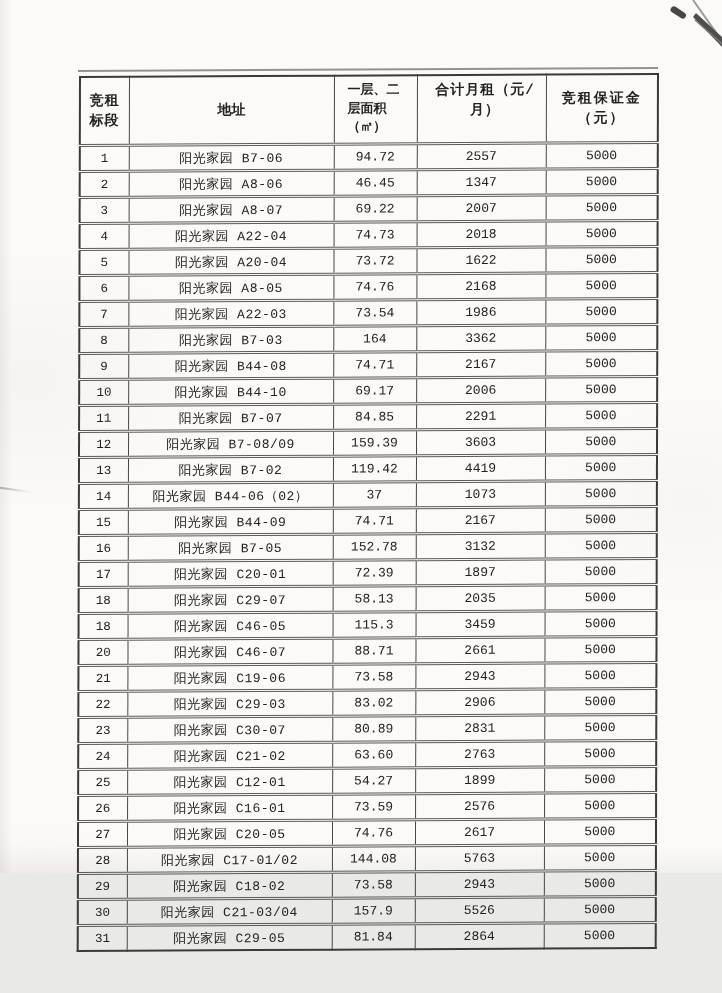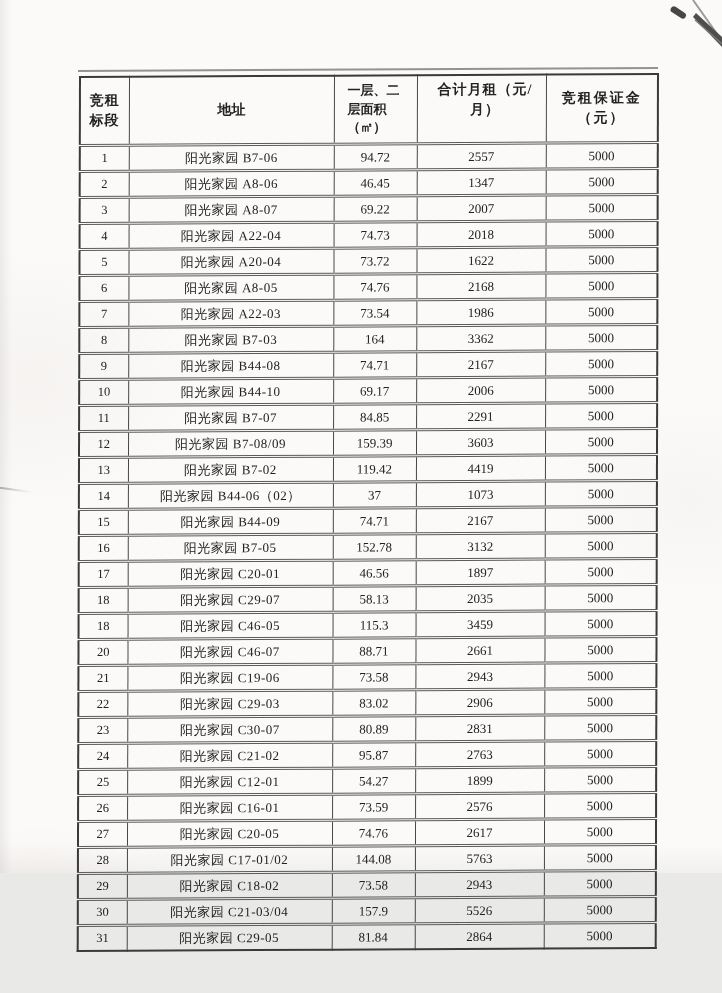--- a/index.html
+++ b/index.html
@@ -12,20 +12,21 @@
   .paper {
     position: relative;
     width: 722px; height: 873px;
     background:
       radial-gradient(160px 110px at 40px 900px, rgba(205,165,165,0.10), transparent 70%),
       radial-gradient(240px 190px at 30px 380px, rgba(195,175,175,0.09), transparent 70%),
       radial-gradient(200px 150px at 690px 500px, rgba(190,190,190,0.08), transparent 70%),
       linear-gradient(to right, rgba(150,150,150,0.15), transparent 12px),
       linear-gradient(to top, rgba(150,150,150,0.10), transparent 28px),
       #fbfaf8;
+    font-family: Liberation Mono, monospace;
   }
   
   .sheet {
     position: absolute;
     left: 79px; top: 76px;
     transform-origin: 0 0;
     transform: rotate(-0.3deg) skewX(-0.45deg);
   }
   
   .sheet::before {
@@ -232,21 +233,21 @@
           <tr>
     <td class="c-no">16</td>
     <td class="c-address">阳光家园 B7-05</td>
     <td class="c-area">152.78</td>
     <td class="c-rent">3132</td>
     <td class="c-deposit">5000</td>
   </tr>
           <tr>
     <td class="c-no">17</td>
     <td class="c-address">阳光家园 C20-01</td>
-    <td class="c-area">46.56</td>
+    <td class="c-area">72.39</td>
     <td class="c-rent">1897</td>
     <td class="c-deposit">5000</td>
   </tr>
           <tr>
     <td class="c-no">18</td>
     <td class="c-address">阳光家园 C29-07</td>
     <td class="c-area">58.13</td>
     <td class="c-rent">2035</td>
     <td class="c-deposit">5000</td>
   </tr>
@@ -281,21 +282,21 @@
           <tr>
     <td class="c-no">23</td>
     <td class="c-address">阳光家园 C30-07</td>
     <td class="c-area">80.89</td>
     <td class="c-rent">2831</td>
     <td class="c-deposit">5000</td>
   </tr>
           <tr>
     <td class="c-no">24</td>
     <td class="c-address">阳光家园 C21-02</td>
-    <td class="c-area">95.87</td>
+    <td class="c-area">63.60</td>
     <td class="c-rent">2763</td>
     <td class="c-deposit">5000</td>
   </tr>
           <tr>
     <td class="c-no">25</td>
     <td class="c-address">阳光家园 C12-01</td>
     <td class="c-area">54.27</td>
     <td class="c-rent">1899</td>
     <td class="c-deposit">5000</td>
   </tr>

